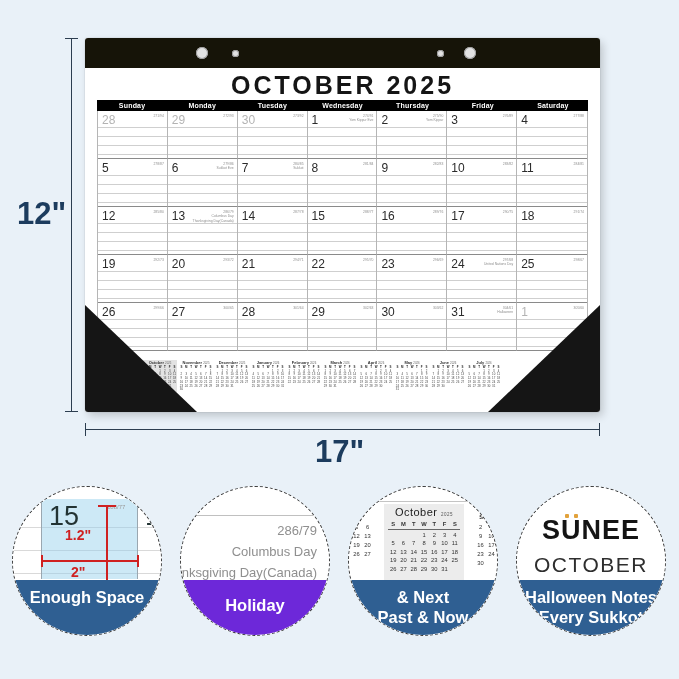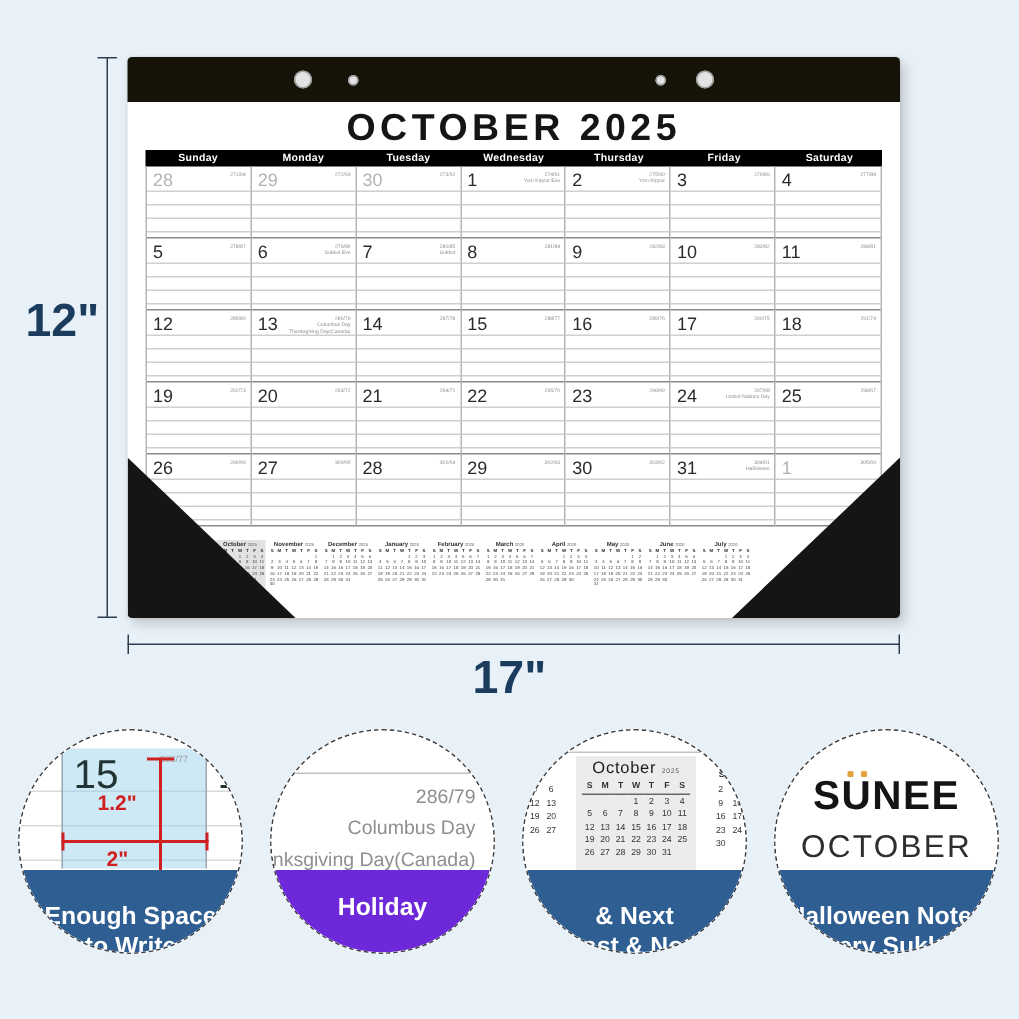--- a/index.html
+++ b/index.html
@@ -59,21 +59,21 @@
   .dim-label { position:absolute; font-size:31px; font-weight:bold; color:#1c3c5e; }
   .dim-label.h12 { left:17px; top:196px; }
   .dim-label.w17 { left:315px; top:434px; }
 
   
   .circle { position:absolute; top:486px; width:150px; height:150px; border-radius:50%;
     background:#fff; border:1.6px dashed #3c3c3c; overflow:hidden; }
   .c1 { left:12px; } .c2 { left:180px; } .c3 { left:348px; } .c4 { left:516px; }
   .band-label { position:absolute; left:0; bottom:0; width:100%; height:55px; background:#2f5f92;
     color:#fff; font-weight:bold; font-size:16.5px; text-align:center; line-height:20px; }
-  .band-label.two { padding-top:21px; } .band-label.one { padding-top:15px; }
+  .band-label.two { padding-top:7px; } .band-label.one { padding-top:15px; }
 
   
   .c1 .rules { position:absolute; inset:0;
     background-image:linear-gradient(#d9d9d9,#d9d9d9),linear-gradient(#d9d9d9,#d9d9d9),linear-gradient(#d9d9d9,#d9d9d9);
     background-repeat:no-repeat; background-size:100% 1px; background-position:0 40px,0 63px,0 86px; }
   .c1 .hcell { position:absolute; left:28px; top:12px; width:97px; height:80px; background:#cde9f6;
     border-left:1px solid #9aa7b0; border-right:1px solid #9aa7b0;
     background-image:linear-gradient(#b9d4e2,#b9d4e2),linear-gradient(#b9d4e2,#b9d4e2),linear-gradient(#b9d4e2,#b9d4e2);
     background-repeat:no-repeat; background-size:100% 1px; background-position:0 28px,0 51px,0 74px; }
   .c1 .d15 { position:absolute; left:36px; top:14px; font-size:27px; color:#233; }
@@ -876,21 +876,20 @@
   <div class="hcell"></div>
   <div class="d15">15</div>
   <div class="i15">288/77</div>
   <div class="d16">16</div>
   <div class="rmv"></div>
   <div class="rmh"></div>
   <div class="rlab v">1.2"</div>
   <div class="rlab h">2"</div>
   <div class="band-label two" id="lab1" style="background: rgb(47, 95, 146);">
       <div>Enough Space</div>
-      <div>to Write</div>
     </div>
 </div>
 
 <div class="circle c2">
   <div class="line" style="top:28px"></div>
   <div class="line" style="top:97px"></div>
   <div class="holiday-text" id="holidayLines">
       <div>286/79</div>
       <div>Columbus Day</div>
       <div>Thanksgiving Day(Canada)</div>

